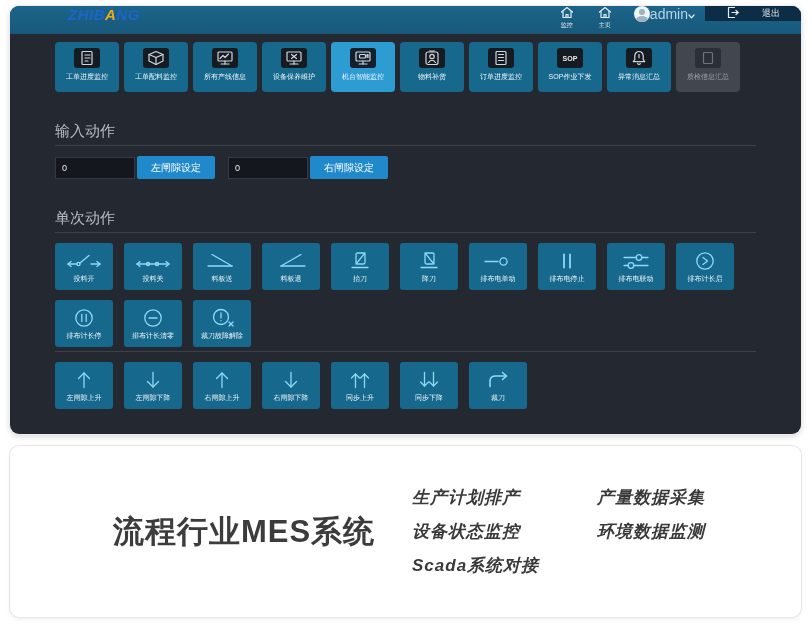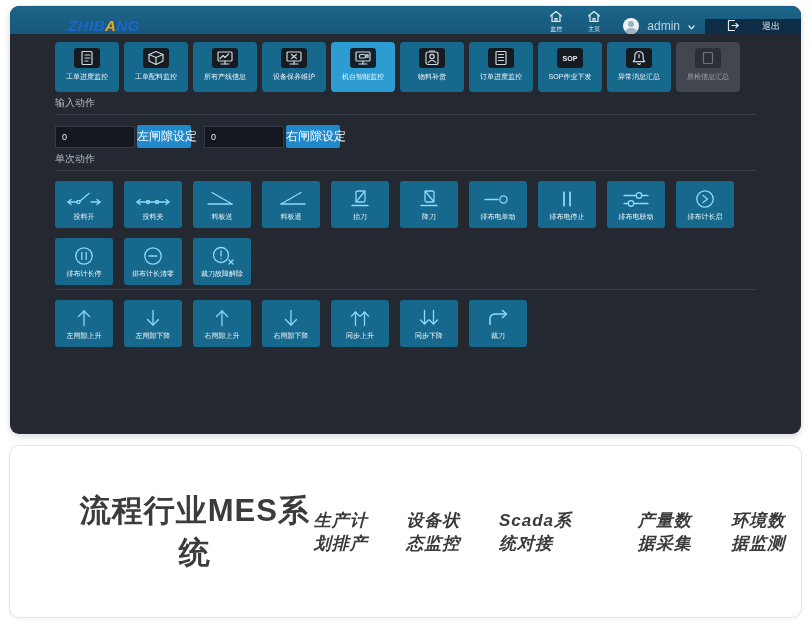--- a/index.html
+++ b/index.html
@@ -16,37 +16,37 @@
     position: absolute; left: 10px; top: 6px;
     width: 791px; height: 428px;
     background: #242931;
     border-radius: 9px;
     box-shadow: 0 0 0 1px #ececec, 0 2px 6px rgba(0,0,0,.18);
     overflow: hidden;
   }
   .topbar {
     height: 28px;
     background: linear-gradient(180deg,#1c648a,#17597c);
-    display: flex; align-items: flex-end;
+    display: flex; align-items: flex-start;
   }
   .logo {
     margin-left: 58px; display: flex; align-items: center;
     font-style: italic; font-weight: bold; font-size: 15px;
     letter-spacing: .5px; color: #1b66c8;
   }
   .logo .accent { color: #f0a824; }
   .topbar-spacer { flex: 1; }
   .nav-item {
     width: 38px; display: flex; flex-direction: column;
     align-items: center; justify-content: center; gap: 1px;
     color: #e7f0f5; font-size: 6px; cursor: pointer;
   }
   .user {
-    display: flex; align-items: center; gap: 8px;
-    padding: 0 10px; color: #b7d3e4; font-size: 12px; cursor: pointer;
+    display: flex; align-items: center; gap: 0;
+    padding: 0 10px; color: #b7d3e4; font-size: 14px; cursor: pointer;
   }
   .avatar {
     width: 16px; height: 16px; border-radius: 50%;
     background: #eef3f6; overflow: hidden; position: relative;
   }
   .avatar .head { position:absolute; left:5px; top:3px; width:6px; height:6px; border-radius:50%; background:#9db3c2;}
   .avatar .body { position:absolute; left:2px; top:10px; width:12px; height:8px; border-radius:50% 50% 0 0; background:#9db3c2;}
   .logout {
     width: 96px; background: #0d2c46;
     display: flex; align-items: center; justify-content: center;
@@ -67,33 +67,33 @@
     display: flex; align-items: center; justify-content: center;
   }
   .tile .tlabel { margin-top: 4px; font-size: 7px; color: #f2f7fa; white-space: nowrap; }
   .tile.active { background: #2d9cd3; }
   .tile.active .ibox { background: #12202b; }
   .tile.disabled { background: #42474f; }
   .tile.disabled .ibox { background: #2b2f37; }
   .tile.disabled .tlabel { color: #9ba1aa; }
 
   
-  .sec-title { margin-top: 4px; font-size: 10px; color: #b6bcc4; }
+  .sec-title { margin-top: 30px; font-size: 15px; color: #b6bcc4; }
   .sec-line { height: 1px; background: #3a414b; margin-top: 4px; }
 
   .input-row { display: flex; gap: 13px; margin-top: 10px; }
   .igroup { display: flex; align-items: center; gap: 2px; }
   .ifield {
     width: 80px; height: 22px; background: #14171d;
     border: 1px solid #333a45; color: #e8ecf0;
     font-size: 9px; padding: 0 6px; font-family: inherit;
   }
   .setbtn {
-    width: 54px; height: 23px; background: #2089cc; border: none;
-    border-radius: 2px; color: #fff; font-size: 12px; cursor: pointer;
+    width: 78px; height: 23px; background: #2089cc; border: none;
+    border-radius: 2px; color: #fff; font-size: 10px; cursor: pointer;
     font-family: inherit; white-space: nowrap;
   }
 
   .agrid { display: flex; flex-wrap: wrap; gap: 10px 11px; margin-top: 10px; width: 700px; }
   .abtn {
     width: 58px; height: 47px; background: #16688c; border-radius: 3px;
     display: flex; flex-direction: column; align-items: center;
     justify-content: center; gap: 2px; cursor: pointer; flex: none;
   }
   .abtn .albl { font-size: 7px; color: #eef6fa; white-space: nowrap; }
@@ -108,21 +108,21 @@
     width: 791px; height: 171px; background: #fff;
     border-radius: 9px;
     box-shadow: 0 0 0 1px #e6e6e6, 0 2px 5px rgba(0,0,0,.07);
     display: flex; align-items: center;
   }
   .f-title {
     margin-left: 66px; width: 336px;
     font-size: 31px; font-weight: bold; color: #3c3c3c; letter-spacing: 1px; text-align: center;
   }
   .f-cols { display: flex; gap: 58px; }
-  .f-col { display: flex; flex-direction: row; gap: 24px; }
+  .f-col { display: flex; flex-direction: column; gap: 11px; }
   .f-item { font-size: 17px; font-weight: bold; font-style: italic; color: #3a3a3a; letter-spacing: 1px; }
 </style>
 </head>
 <body>
 
 <div class="dash">
 
   <div class="topbar">
     <div class="logo">
         <span>ZHIB</span>

